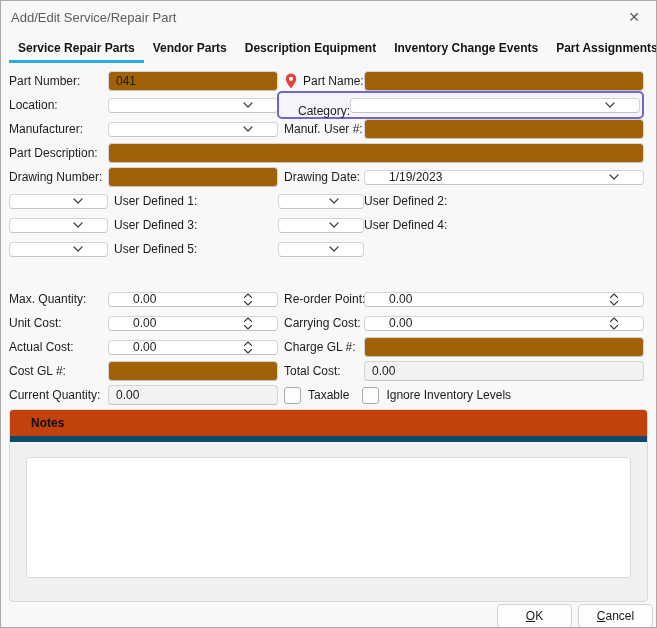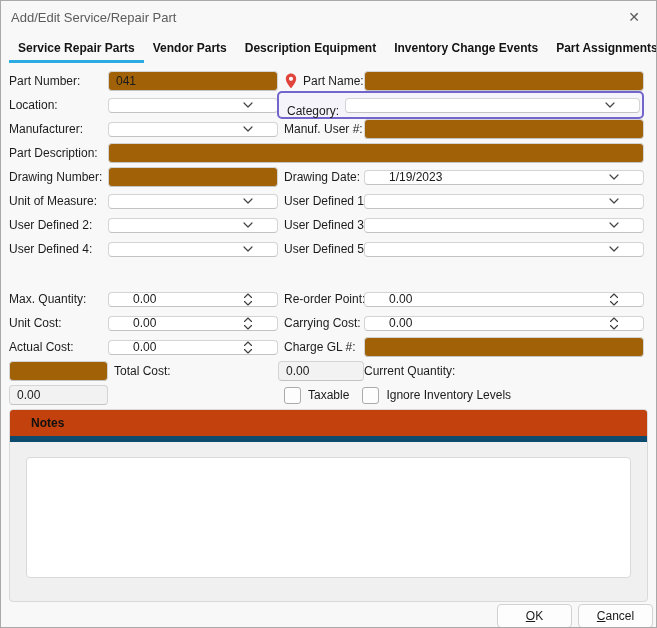--- a/index.html
+++ b/index.html
@@ -27,21 +27,21 @@
 
   .inp { width:100%; height:20px; background:#a16207; border:1px solid #d4d4d4; border-bottom-color:#c3c3c3; border-radius:4px; font-family:inherit; font-size:12px; color:#1a1a1a; padding:0 7px; outline:none; }
   .combo, .spin { width:100%; height:15px; background:#fff; border:1px solid #d4d4d4; border-bottom-color:#c3c3c3; border-radius:4px; display:flex; align-items:center; padding:0 24px; font-size:12px; color:#1a1a1a; }
   .combo .val, .spin .val { flex:1; overflow:hidden; white-space:nowrap; }
   .icon-wrap { display:flex; align-items:center; }
   .readonly { background:#f2f2f2; }
   .span-all { grid-column:2 / 5; }
 
   
   .cat-wrap { grid-column:3 / 5; height:28px; margin:-4px 0 -4px -1px; border:2px solid #7265cb; border-radius:5px; background:#f5f4fa; display:flex; align-items:center; position:relative; z-index:2; padding-right:2px; }
-  .cat-wrap .lbl { width:82px; padding-left:8px;margin-top:12px; }
+  .cat-wrap .lbl { width:82px; padding-left:19px;margin-top:12px; }
 
   
   .cb-group { grid-column:3 / 5; display:flex; align-items:center; padding-left:6px; }
   .cbx { width:17px; height:17px; border:1px solid #ababab; border-radius:3px; background:#fdfdfd; flex:none; }
   .cb-label { font-size:12px; color:#1c1c1c; margin-left:7px; white-space:nowrap; }
   .cb2 { margin-left:13px; }
 
   
   .notes { margin:4px 8px 0; height:193px; border:1px solid #d9d9d9; border-radius:4px; background:#f0f0f0; overflow:hidden; }
   .notes-header { height:32px; background:#c2410c; border-bottom:6px solid #0c4a6e; display:flex; align-items:center; padding-left:21px; font-size:12px; font-weight:700; color:#111; }
@@ -141,21 +141,20 @@
     <div class="lbl lbl3">Drawing Date:</div>
     <div class="combo">
       <span class="val">1/19/2023</span>
       <span class="icon-wrap">
           <svg width="10" height="6" viewBox="0 0 10 6">
             <use href="#chev-down"></use>
           </svg>
         </span>
     </div>
 
-    <div class="lbl">Unit of Measure:</div>
     <div class="combo">
       <span class="val"></span>
       <span class="icon-wrap">
           <svg width="10" height="6" viewBox="0 0 10 6">
             <use href="#chev-down"></use>
           </svg>
         </span>
     </div>
     <div class="lbl lbl3">User Defined 1:</div>
     <div class="combo">
@@ -253,20 +252,21 @@
       <span class="val">0.00</span>
       <span class="icon-wrap">
           <svg width="10" height="13" viewBox="0 0 10 13">
             <use href="#chev-updown"></use>
           </svg>
         </span>
     </div>
     <div class="lbl lbl3">Charge GL #:</div>
     <input class="inp" type="text" value="" style="">
 
+    <div class="lbl">Cost GL #:</div>
     <input class="inp" type="text" value="" style="">
     <div class="lbl lbl3">Total Cost:</div>
     <input class="inp readonly" type="text" readonly="" value="0.00" style="">
 
     <div class="lbl">Current Quantity:</div>
     <input class="inp readonly" type="text" readonly="" value="0.00" style="">
     <div class="cb-group">
       <span class="cbx"></span>
       <span class="cb-label">Taxable</span>
       <span class="cbx cb2"></span>

